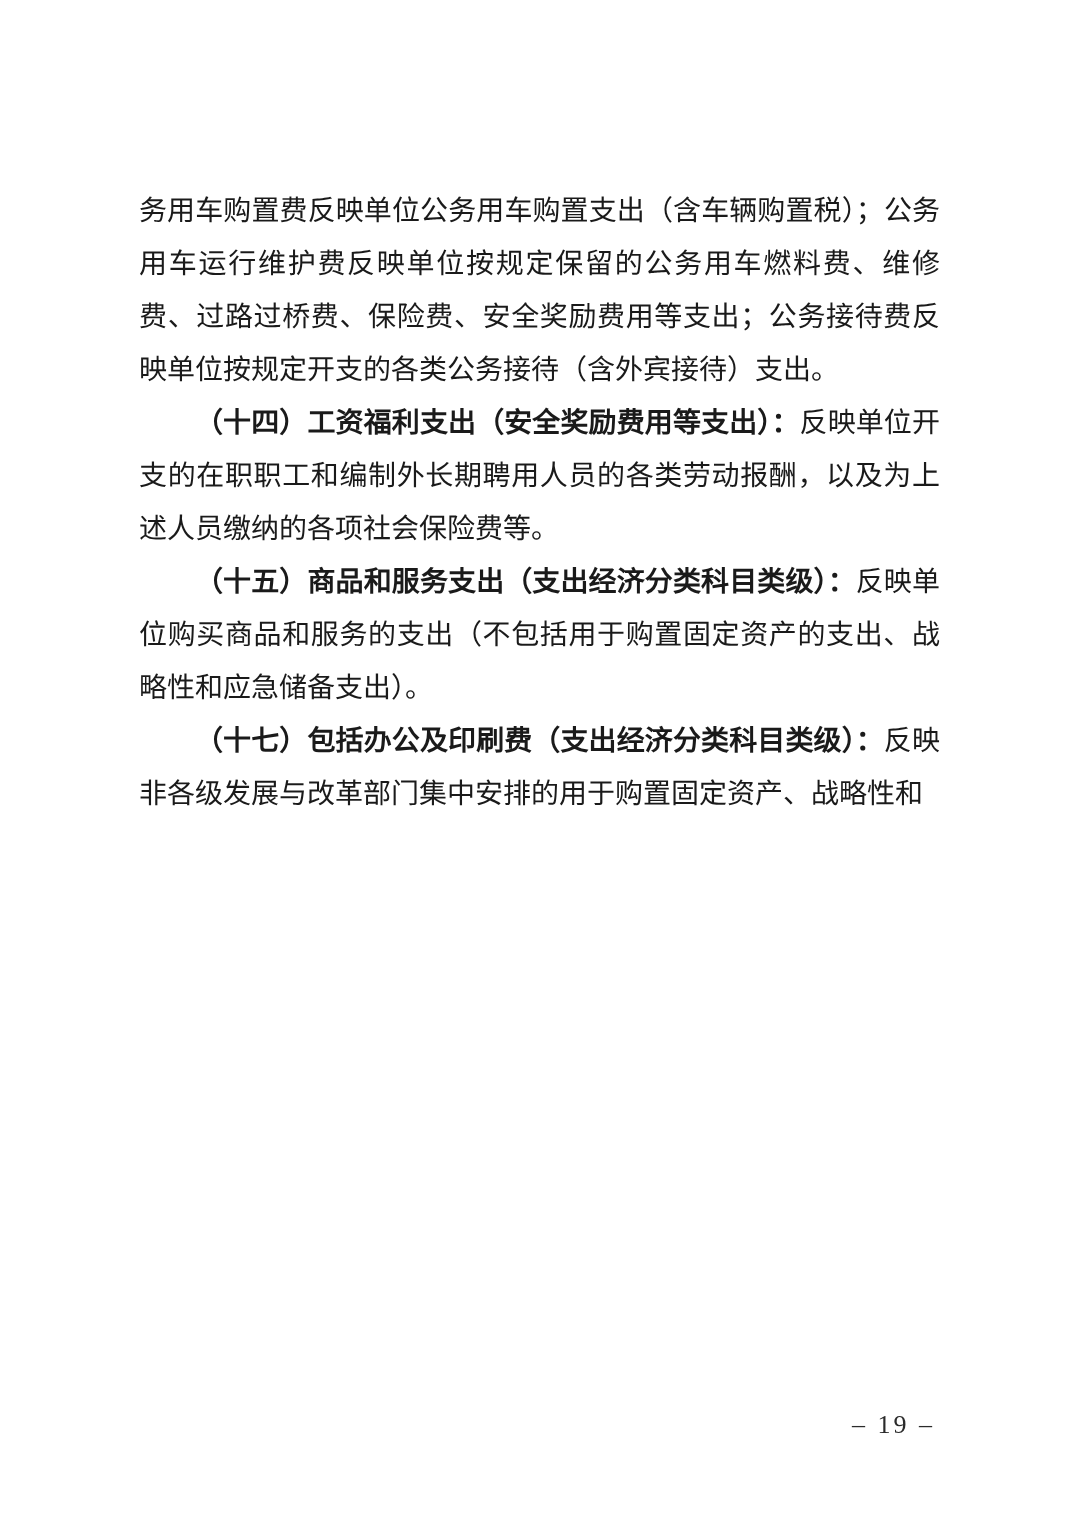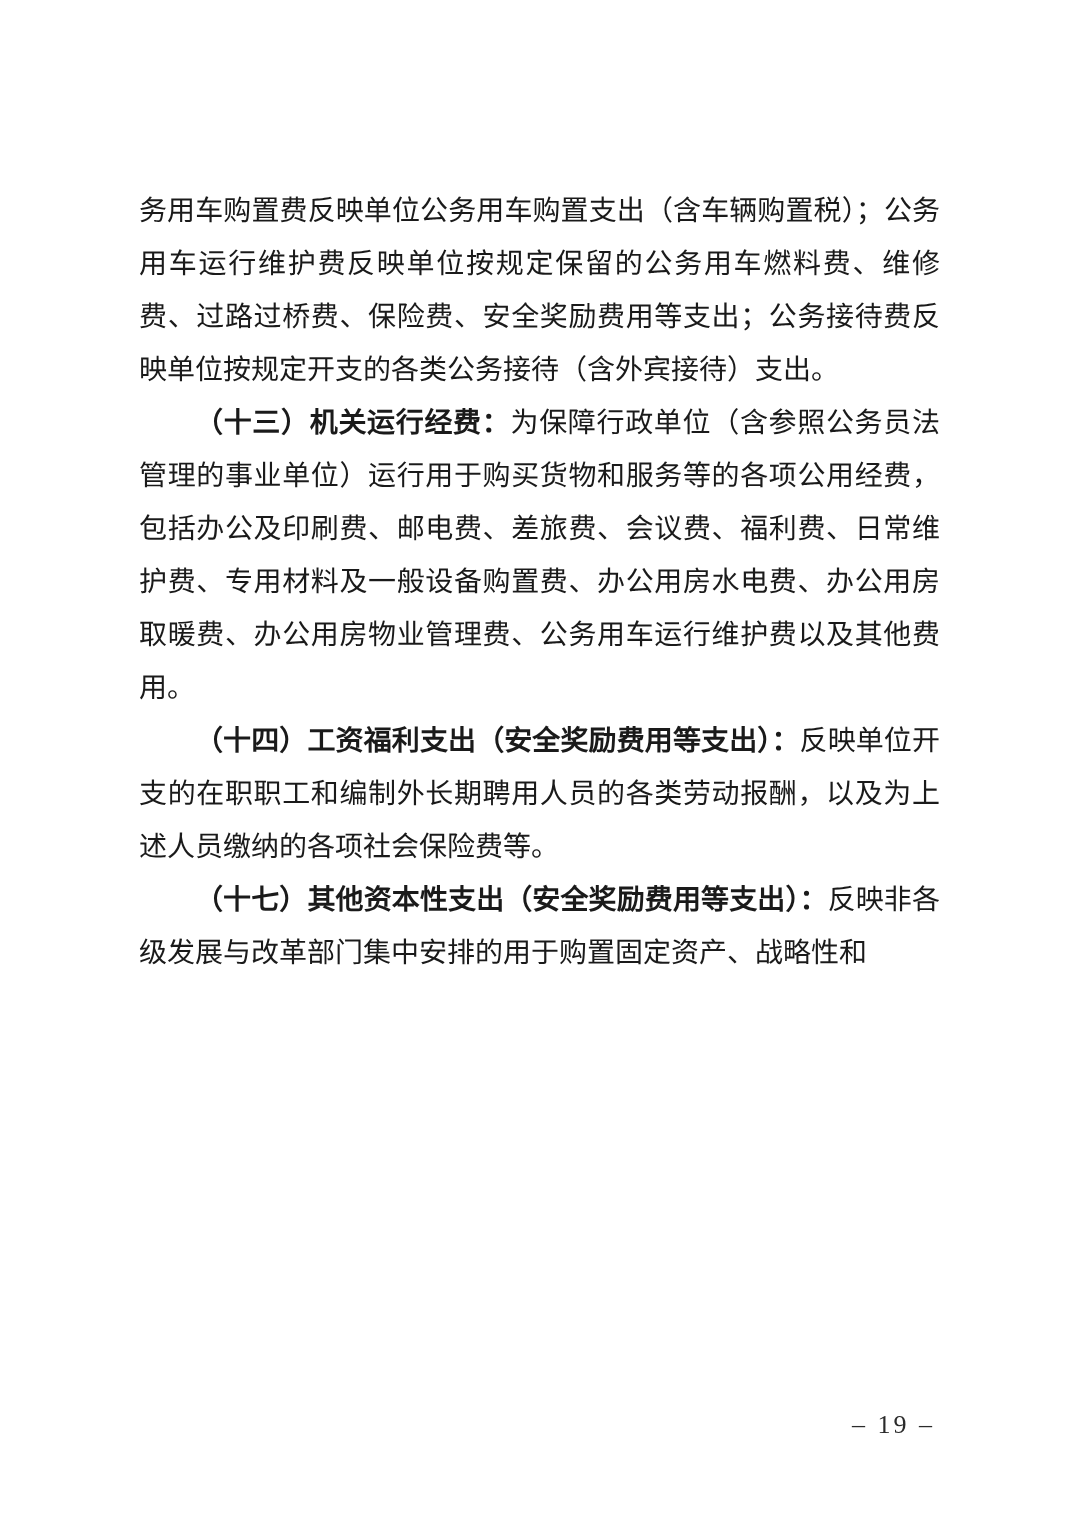--- a/index.html
+++ b/index.html
@@ -59,25 +59,25 @@
 </style>
 </head>
 <body>
 
 <div class="page">
 
   <div class="doc-body">
 
     <p class="para continuation"><span>务用车购置费反映单位公务用车购置支出（含车辆购置税）；公务用车运行维护费反映单位按规定保留的公务用车燃料费、维修费、过路过桥费、保险费、安全奖励费用等支出；公务接待费反映单位按规定开支的各类公务接待（含外宾接待）支出。</span></p>
 
-    <p class="para"><span class="lead">（十三）机关运行经费：</span><span>为保障行政单位（含参照公务员法管理的事业单位）运行用于购买货物和服务等的各项公用经费，包括办公及印刷费、邮电费、差旅费、会议费、福利费、日常维护费、专用材料及一般设备购置费、办公用房水电费、办公用房取暖费、办公用房物业管理费、公务用车运行维护费以及其他费用。</span></p>
 
     <p class="para"><span class="lead">（十四）工资福利支出（安全奖励费用等支出）：</span><span>反映单位开支的在职职工和编制外长期聘用人员的各类劳动报酬，以及为上述人员缴纳的各项社会保险费等。</span></p>
 
+    <p class="para"><span class="lead">（十五）商品和服务支出（支出经济分类科目类级）：</span><span>反映单位购买商品和服务的支出（不包括用于购置固定资产的支出、战略性和应急储备支出）。</span></p>
 
 
-    <p class="para"><span class="lead">（十七）其他资本性支出（安全奖励费用等支出）：</span><span>反映非各级发展与改革部门集中安排的用于购置固定资产、战略性和</span></p>
+    <p class="para"><span class="lead">（十七）包括办公及印刷费（支出经济分类科目类级）：</span><span>反映非各级发展与改革部门集中安排的用于购置固定资产、战略性和</span></p>
 
   </div>
 
   <div class="page-number">– 19 –</div>
 
 </div>
 
 </body></html>

